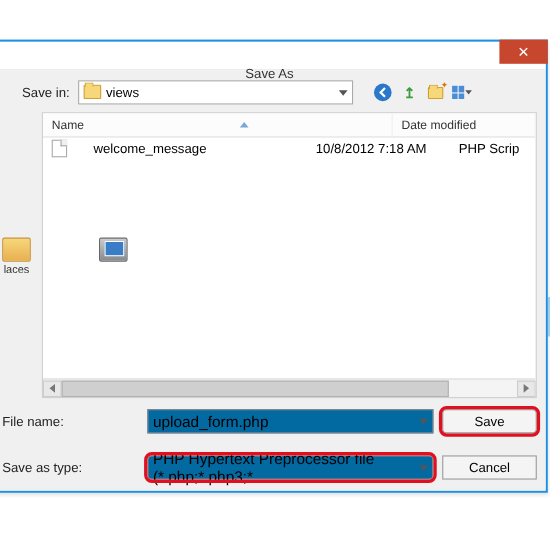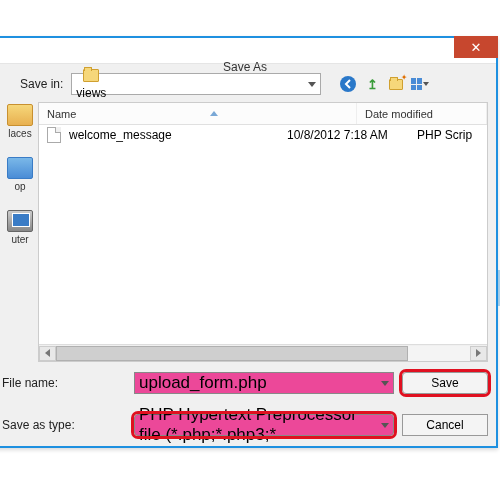--- a/index.html
+++ b/index.html
@@ -22,71 +22,71 @@
   }
   .body { padding: 6px 8px 10px 8px; background: #f0f0f0; }
   .row-savein { display: flex; align-items: center; gap: 6px; height: 28px; margin-bottom: 4px; margin-left:18px;}
   .lbl { font-size: 12px; color: #222; width: 60px; }
   .lbl.short { width: auto; margin-right: 2px;}
   .folder-combo {
     flex: 0 0 250px; height: 22px; background: #fff; border: 1px solid #aaa;
     display: flex; align-items: center; padding: 0 4px; font-size: 12px; gap: 4px;
     justify-content: space-between;
   }
-  .folder-combo .left { display:flex; align-items:center; gap:4px;flex-direction:column;}
+  .folder-combo .left { display:flex; align-items:flex-start; gap:4px;}
   .folder-icon { width: 16px; height: 13px; background: #f6d77a; border: 1px solid #d0a030; border-radius: 1px; position: relative; }
   .folder-icon:before { content:""; position:absolute; top:-3px; left:0; width:6px; height:3px; background:#f6d77a; border:1px solid #d0a030; border-bottom:none; border-radius:1px 1px 0 0;}
   .chev { width:0;height:0;border-left:4px solid transparent;border-right:4px solid transparent;border-top:5px solid #555;}
   .tool-icons { display:flex; gap:6px; margin-left:12px; align-items:center;}
   .ti { width:18px; height:18px; display:flex; align-items:center; justify-content:center; font-size:13px; cursor:pointer;}
   .ti.back svg circle{fill:#2a78c9;} .ti.back svg path{stroke:#fff;stroke-width:2;fill:none;}
   .ti.up { color:#3a9c3a; font-weight:bold;}
   .ti.new .folder-icon { width:14px; height:11px;}
   .ti.new { position:relative;}
   .ti.new:after{content:"✦";position:absolute;right:-2px;top:-2px;font-size:8px;color:#e07000;}
   .ti.view { display:flex; gap:1px;}
   .ti.view .grid{ width:12px;height:12px; display:grid; grid-template-columns:1fr 1fr; grid-template-rows:1fr 1fr; gap:1px;}
   .ti.view .grid div{background:#4a8cd6;}
   .ti.view .vchev{ width:0;height:0;border-left:3px solid transparent;border-right:3px solid transparent;border-top:4px solid #555; align-self:center;}
 
   .main { display:flex; gap:0; height: 260px;}
-  .sidebar { width: 36px; background:#f0f0f0; padding-top:2px; display:flex; flex-direction:column; gap:18px; align-items:center;}
+  .sidebar { width: 36px; background:#f0f0f0; padding-top:2px; display:flex; gap:18px; align-items:center;}
   .side-item { display:flex; flex-direction:column; align-items:center; font-size:10px; color:#333; gap:2px; cursor:pointer; width:100%;}
   .side-ico { width:26px; height:22px; border-radius:2px;}
   .ico-places { background: linear-gradient(#f6d77a,#e8b050); border:1px solid #c89030;}
   .ico-desktop { background: linear-gradient(#7ab8e8,#4a8cd6); border:1px solid #3a7cc6;}
   .ico-lib { background: linear-gradient(#f6d77a,#e8b050); border:1px solid #c89030; position:relative;}
   .ico-lib:after{content:"";position:absolute;left:3px;top:3px;width:6px;height:14px;background:#3a7cc6;}
   .ico-comp { background: linear-gradient(#ccc,#888); border:1px solid #666; position:relative;}
   .ico-comp:after{content:"";position:absolute;left:4px;top:2px;width:16px;height:12px;background:#3a7cc6;border:1px solid #fff;}
   .ico-net { background: linear-gradient(#ccc,#888); border:1px solid #666;}
 
   .filelist { flex:1; background:#fff; border:1px solid #ccc; display:flex; flex-direction:column; overflow:hidden;}
   .list-header { display:flex; height:22px; border-bottom:1px solid #e0e0e0; font-size:11px; color:#333; align-items:center; background:#fcfcfc;}
-  .col { padding:0 8px; border-right:1px solid #eee; height:100%; display:flex; align-items:center; gap:4px;}
+  .col { padding:0 8px; border-right:1px solid #eee; height:100%; display:flex; align-items:center; gap:20px;}
   .col-name { flex: 1 1 240px;}
   .col-date { flex: 0 0 130px;}
   .col-type { flex: 0 0 78px; border-right:none;}
   .sort-caret { width:0;height:0;border-left:4px solid transparent;border-right:4px solid transparent;border-bottom:5px solid #7aa8d6; margin:0 auto;}
   .list-body { flex:1; font-size:12px; overflow:hidden;}
   .file-row { display:flex; height:20px; align-items:flex-start;}
   .file-row .col { border:none;}
   .file-ico { width:14px;height:16px;background:#fff;border:1px solid #aaa; position:relative; margin-right:4px; flex-shrink:0;}
   .file-ico:after{content:"";position:absolute;right:-1px;top:-1px;width:5px;height:5px;background:#f0f0f0;border-left:1px solid #aaa;border-bottom:1px solid #aaa;}
 
   .hscroll { height:17px; background:#f0f0f0; border-top:1px solid #ddd; display:flex; align-items:center;}
   .hscroll .arrow{ width:17px;height:15px;background:#e8e8e8;border:1px solid #ccc;display:flex;align-items:center;justify-content:center;}
   .hscroll .arrow .tri-l{width:0;height:0;border-top:4px solid transparent;border-bottom:4px solid transparent;border-right:5px solid #777;}
   .hscroll .arrow .tri-r{width:0;height:0;border-top:4px solid transparent;border-bottom:4px solid transparent;border-left:5px solid #777;}
   .hscroll .track{ flex:1; height:15px; background:#f4f4f4; position:relative;}
   .hscroll .thumb{ position:absolute; left:0; top:0; width:85%; height:100%; background:#cfcfcf; border:1px solid #b0b0b0;}
 
   .bottom { margin-top:10px; display:grid; grid-template-columns: 124px 1fr 86px; gap:20px 8px; align-items:center; }
   .bottom .lbl2 { font-size:12px; color:#222;}
-  .combo { height:22px; background:#ec4899; border:1px solid #888; display:flex; align-items:center; padding:0 4px; font-size:17px; justify-content:space-between;}
+  .combo { height:22px; background:#0369a1; border:1px solid #888; display:flex; align-items:center; padding:0 4px; font-size:14px; justify-content:space-between;}
   .btn { height:22px; background:#f4f4f4; border:1px solid #999; font-size:12px; display:flex; align-items:center; justify-content:center; cursor:pointer;}
   .hl-red { outline: 3px solid #e01020; outline-offset: 0px; border-radius:4px;}
   .underline-first::first-letter { text-decoration: underline;}
 </style>
 </head>
 <body>
 
 <div class="bg-arrow"></div>
 
 <div class="dialog">

